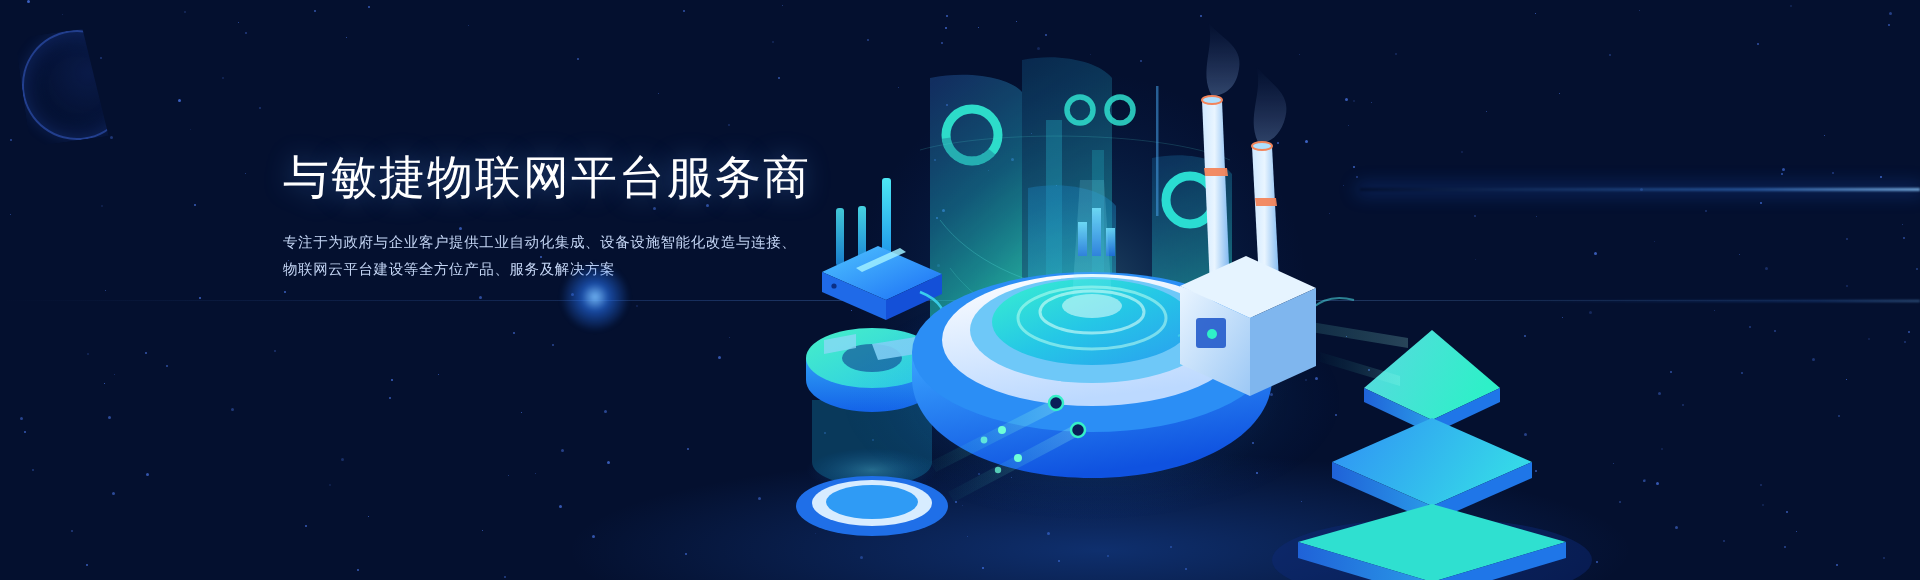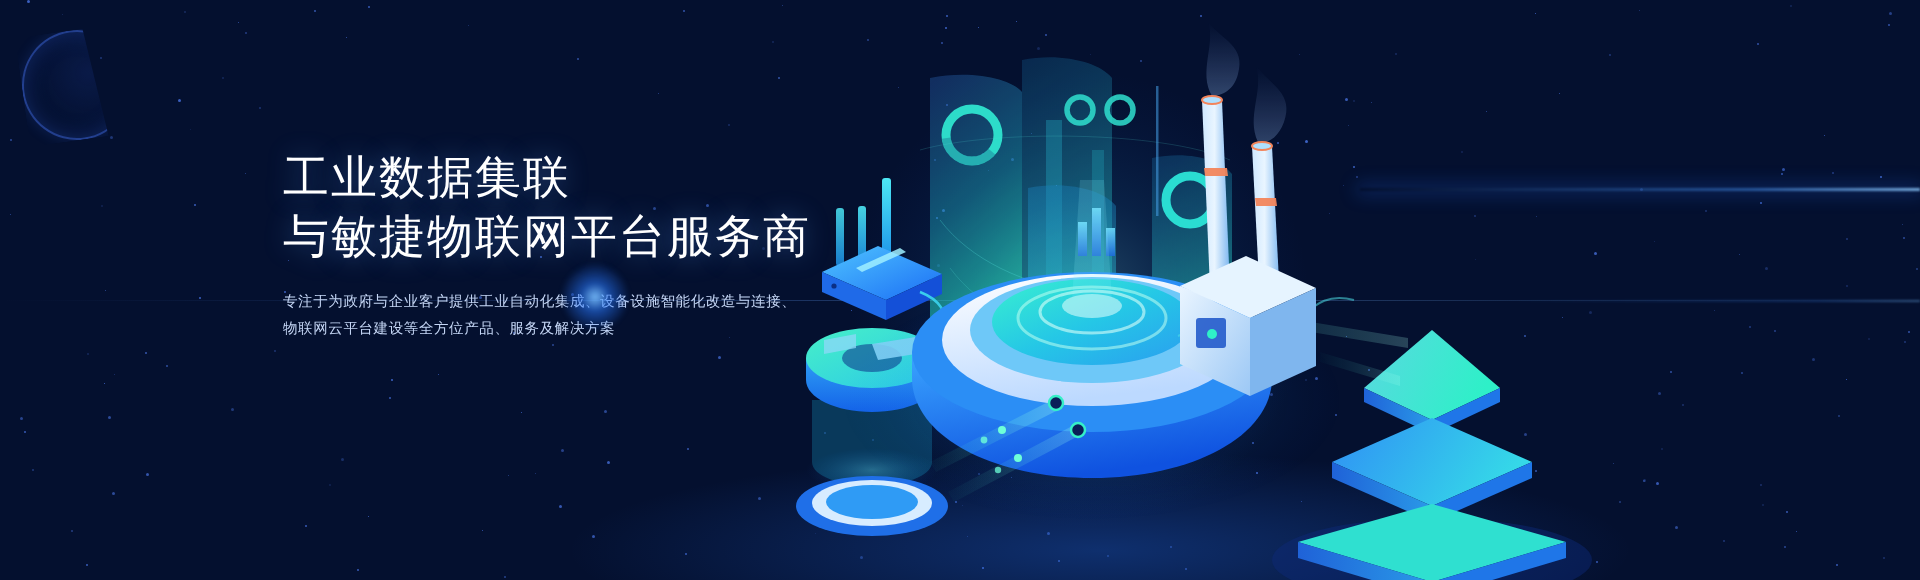--- a/index.html
+++ b/index.html
@@ -311,21 +311,20 @@
       <span class="star" style="left:682.6px;top:10.1px;width:2px;height:2px;opacity:0.63"></span>
     </div>
   <div class="moon-arc"></div>
 
   <div class="ray ray-horiz"></div>
   <div class="ray ray-horiz2"></div>
   <div class="horizon-line"></div>
   <div class="ground-glow"></div>
 
   <div class="copy">
-    <div class="headline">工业数据集联</div>
     <div class="headline">与敏捷物联网平台服务商</div>
     <div class="sub">
       <div>专注于为政府与企业客户提供工业自动化集成、设备设施智能化改造与连接、</div>
       <div>物联网云平台建设等全方位产品、服务及解决方案</div>
     </div>
   </div>
   <div class="title-spark"></div>
 
   <div class="illo">
     <svg width="1160" height="580" viewBox="0 0 1160 580" xmlns="http://www.w3.org/2000/svg">

